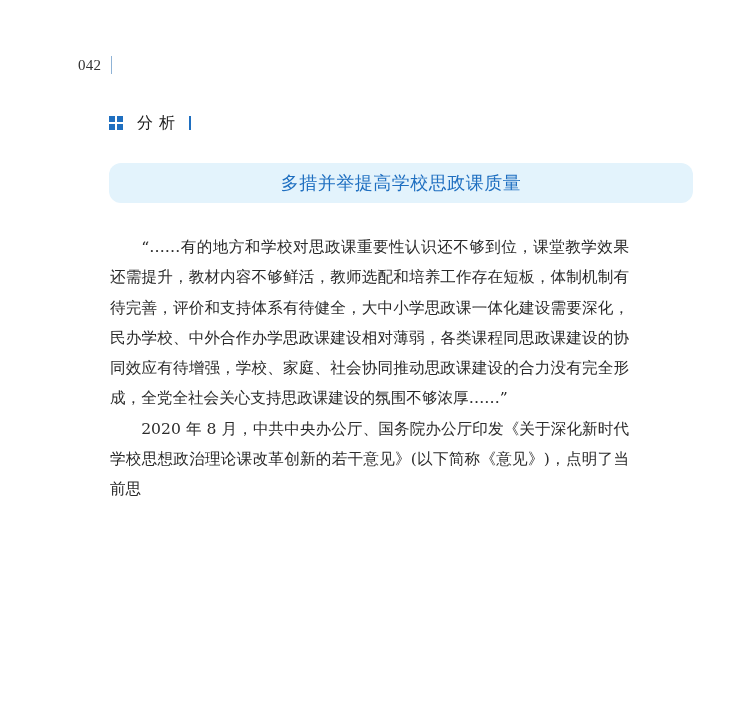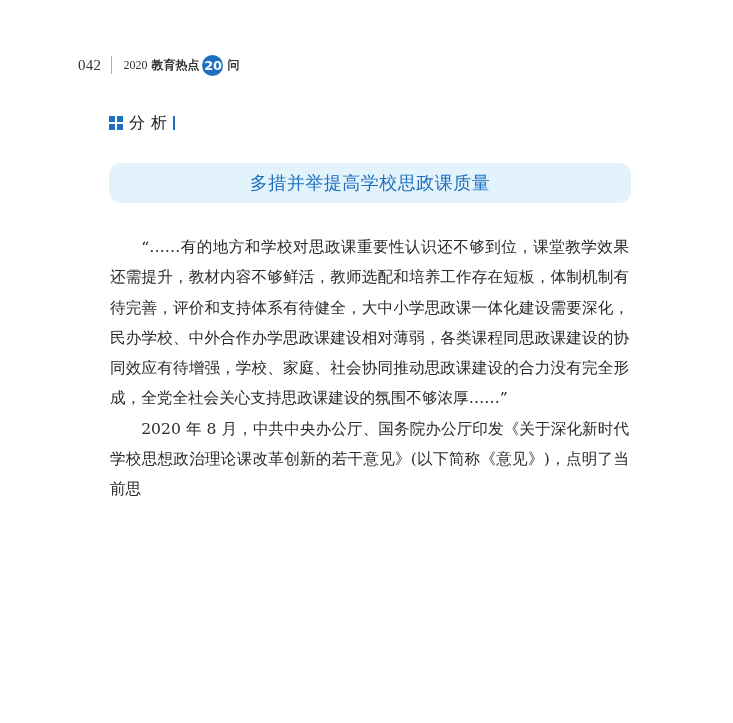--- a/index.html
+++ b/index.html
@@ -59,20 +59,21 @@
     .section-label {
       position: absolute;
       left: 109px;
       top: 113px;
       height: 20px;
       display: flex;
       align-items: center;
       font-family: "DejaVu Sans", "Liberation Sans", sans-serif;
       font-size: 16px;
       color: #222;
+      gap: 8px;
     }
     .grid-icon {
       width: 14px;
       height: 14px;
       display: grid;
       grid-template-columns: 6px 6px;
       grid-template-rows: 6px 6px;
       gap: 2px;
       margin-right: 6px;
     }
@@ -81,21 +82,21 @@
     .section-bar {
       width: 2px;
       height: 14px;
       background: #1f6fc0;
       margin-left: 0px;
     }
     .title-banner {
       position: absolute;
       left: 109px;
       top: 163px;
-      width: 522px;
+      width: 584px;
       height: 40px;
       background: #e3f3fc;
       border-radius: 12px;
       display: flex;
       align-items: center;
       justify-content: center;
     }
     .title-banner h1 {
       font-family: "DejaVu Sans", "Liberation Sans", sans-serif;
       font-weight: normal;
@@ -119,26 +120,20 @@
       text-indent: 2em;
       margin: 0;
     }
   </style>
 </head>
 <body>
 
 <div class="running-header">
   <span class="page-number">042</span>
   <span class="header-divider"></span>
-  <span class="book-title">
-    <span class="year">2020</span>
-    <span>教育热点</span>
-    <span class="badge">20</span>
-    <span>问</span>
-  </span>
 </div>
 
 <div class="section-label">
   <span class="grid-icon">
     <span></span>
       <span></span>
       <span></span>
       <span></span>
   </span>
   <span class="label-text">分析</span>

